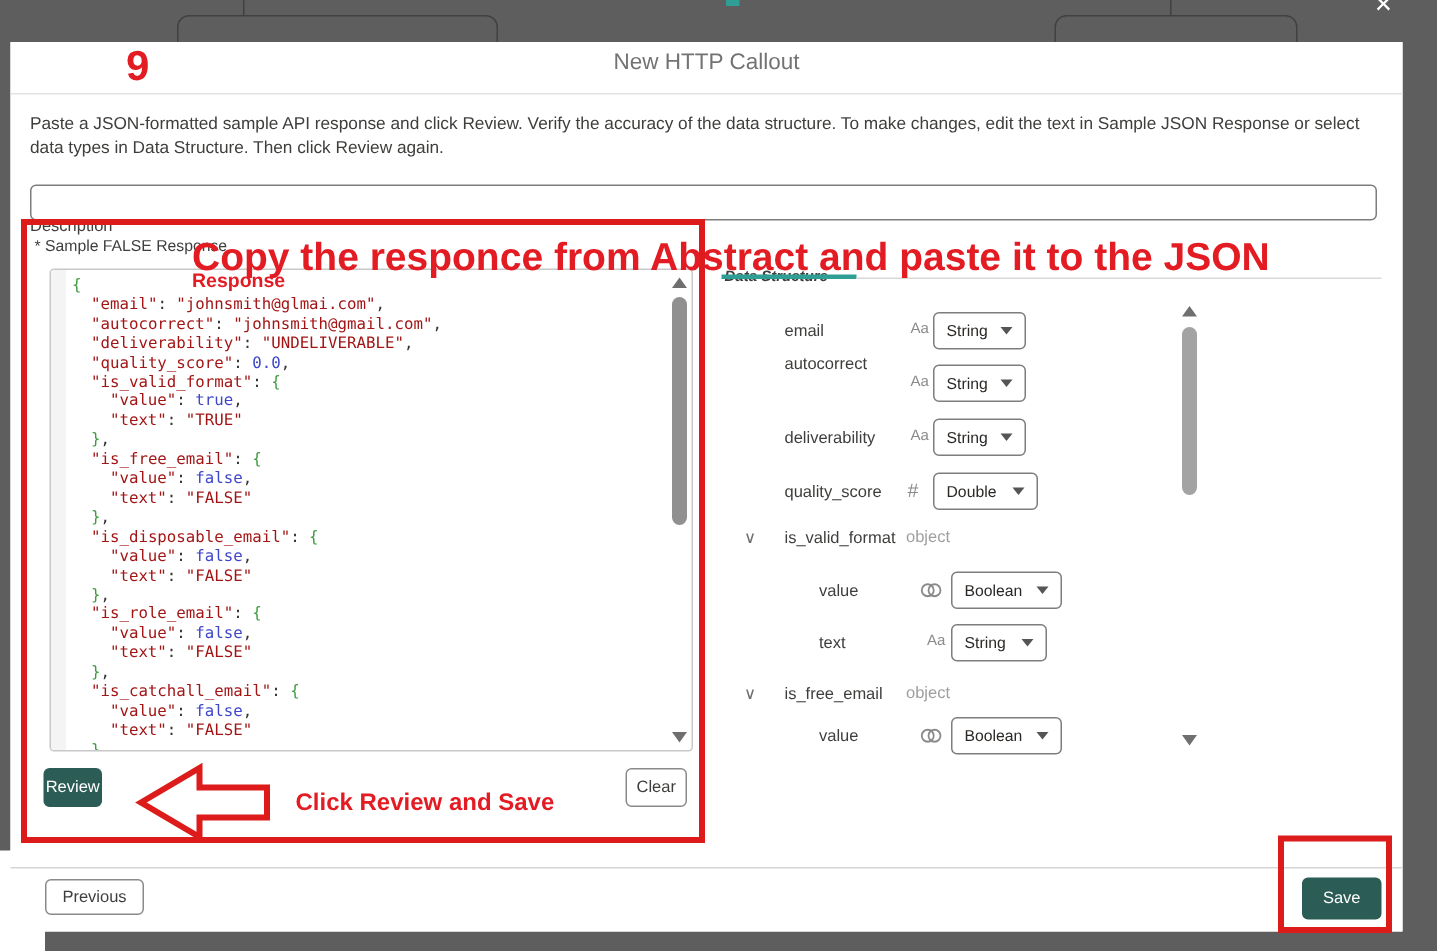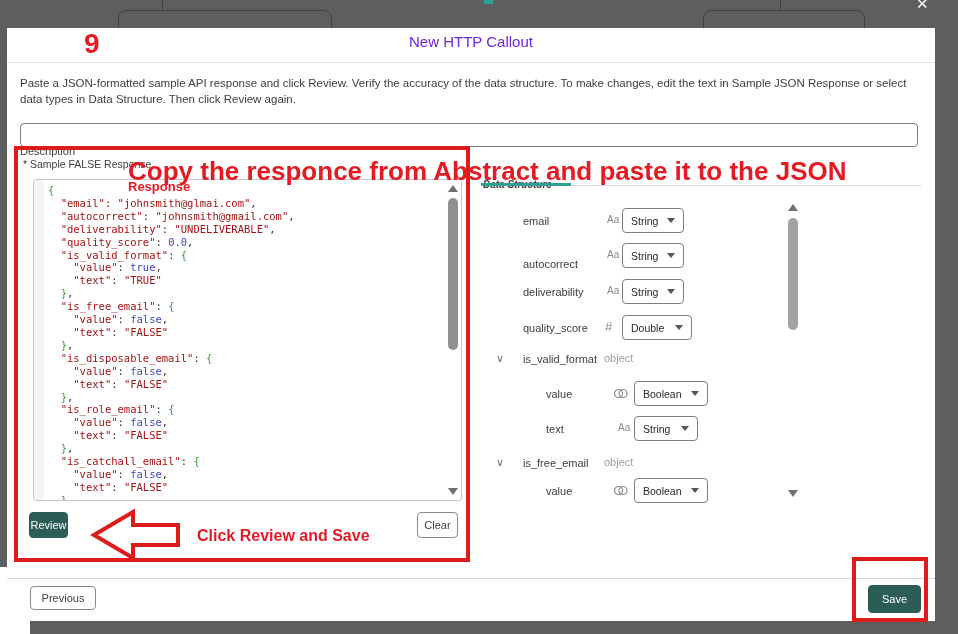--- a/index.html
+++ b/index.html
@@ -15,21 +15,21 @@
 
   .bg-node{position:absolute;top:10px;height:30px;border:1px solid #414141;
            border-radius:8px;background:#5e5e5e;}
   .bg-conn{position:absolute;top:0;width:1px;height:10px;background:#414141;}
   .bg-dot{position:absolute;top:0;width:9px;height:4px;background:#2f9f96;}
   .close-x{position:absolute;top:-4px;left:916px;color:#ffffff;font-size:15px;line-height:15px;cursor:pointer;}
 
   
   .modal{position:absolute;left:7px;top:28px;width:928px;height:593px;background:#fff;}
   .title{position:absolute;left:7px;top:33px;width:928px;text-align:center;
-         font-size:15px;color:#6d28d9;}
+         font-size:15px;color:#737373;}
   .hdr-div{position:absolute;left:7px;top:62px;width:928px;height:1px;background:#e3e3e3;}
   .intro{position:absolute;left:20px;top:76px;width:895px;font-size:11.5px;
          line-height:15.5px;color:#3e3e3c;}
   .desc-label{position:absolute;left:20px;top:109px;font-size:11px;color:#3e3e3c;margin-top:36px;}
   .desc-input{position:absolute;left:20px;top:123px;width:898px;height:24px;
               box-sizing:border-box;border:1px solid #7d7d7d;border-radius:4px;background:#fff;}
 
   
   .sample-label{position:absolute;left:23px;top:158px;font-size:10.5px;color:#3e3e3c;}
   .json-box{position:absolute;left:33px;top:179px;width:429px;height:322px;
@@ -165,21 +165,21 @@
 
   <div class="ds-row" style="left:523px;top:208px;">
     <span class="ds-label">email</span>
   </div>
   <span class="type-ico" style="left:607px;top:214px;">Aa</span>
   <div class="sel" style="left:622px;top:208px;width:62px;">
     <span class="sel-val">String</span>
     <span class="sel-car"></span>
   </div>
 
-  <div class="ds-row" style="left:523px;top:251px;">
+  <div class="ds-row" style="left:523px;top:230px;">
     <span class="ds-label">autocorrect</span>
   </div>
   <span class="type-ico" style="left:607px;top:249px;">Aa</span>
   <div class="sel" style="left:622px;top:243px;width:62px;">
     <span class="sel-val">String</span>
     <span class="sel-car"></span>
   </div>
 
   <div class="ds-row" style="left:523px;top:279px;">
     <span class="ds-label">deliverability</span>

